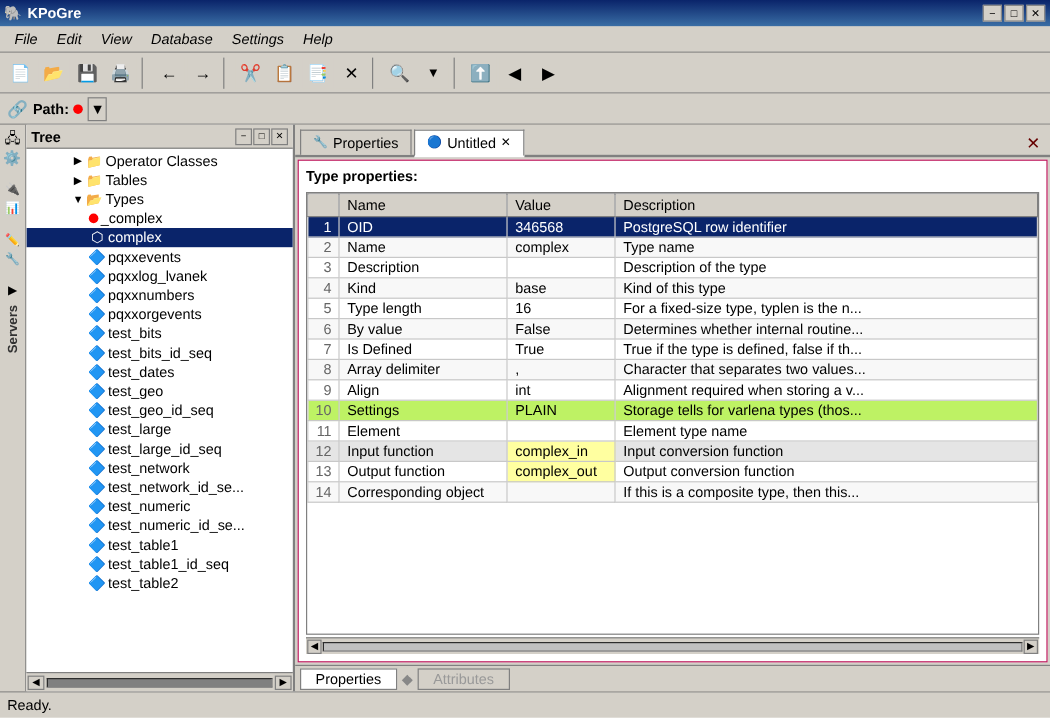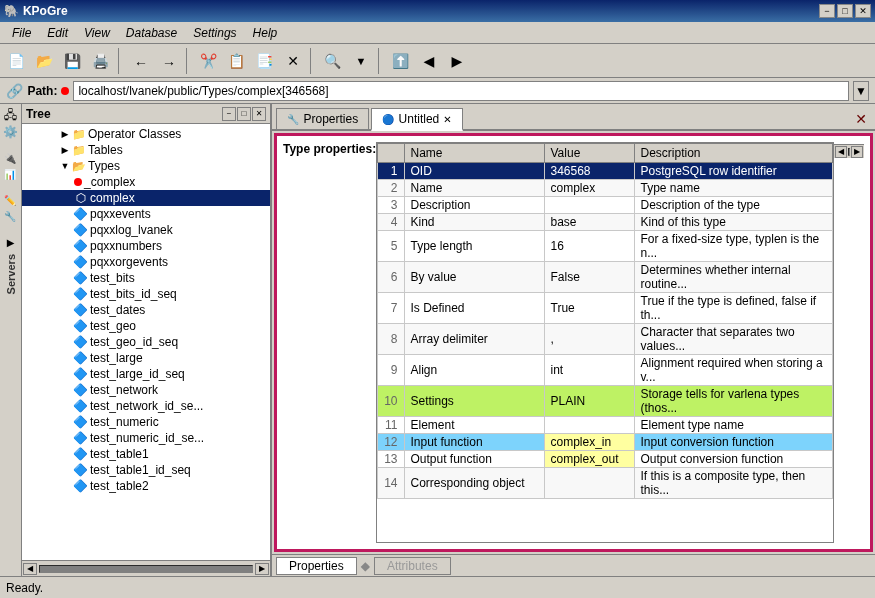--- a/index.html
+++ b/index.html
@@ -69,21 +69,21 @@
       display: flex; flex-direction: column; align-items: center; padding-top: 4px;
     }
     .servers-label {
       writing-mode: vertical-rl; transform: rotate(180deg);
       font-size: 11px; color: #333; margin-top: 4px; cursor: pointer;
       font-weight: bold;
     }
 
     
     .tree-panel {
-      width: 250px; background: white; border-right: 2px solid #808080;
+      width: 224px; background: white; border-right: 2px solid #808080;
       display: flex; flex-direction: column;
     }
     .tree-header {
       background: #d4d0c8; height: 20px; display: flex; align-items: center;
       justify-content: space-between; padding: 0 4px; border-bottom: 1px solid #808080;
     }
     .tree-header-title { font-weight: bold; }
     .tree-header-btns { display: flex; gap: 1px; }
     .tree-header-btn { width: 14px; height: 14px; background: #d4d0c8; border: 1px solid #808080; font-size: 8px; display: flex; align-items: center; justify-content: center; cursor: pointer; }
     .tree-content { flex: 1; overflow-y: auto; overflow-x: hidden; padding: 2px 0; }
@@ -110,21 +110,21 @@
     }
     .tab.active {
       background: white; border-bottom: 2px solid white; margin-bottom: -2px; z-index: 1;
     }
     .tab-close { font-size: 10px; cursor: pointer; }
     .tab-icon { font-size: 10px; }
     .close-x { font-size: 14px; cursor: pointer; color: #600; padding: 2px 4px; }
 
     .content-area {
       flex: 1; background: white; margin: 2px; padding: 6px;
-      border: 3px solid #be185d; display: flex; flex-direction: row;
+      border: 1px solid #be185d; display: flex; flex-direction: column;
     }
     .content-title { font-weight: bold; margin-bottom: 6px; }
 
     
     .props-table { width: 100%; border-collapse: collapse; font-size: 11px; }
     .props-table th {
       background: #d4d0c8; border: 1px solid #808080; padding: 2px 6px;
       text-align: left; font-weight: normal; position: sticky; top: 0;
     }
     .props-table td { border: 1px solid #c8c8c8; padding: 1px 6px; }
@@ -197,21 +197,20 @@
   <div class="tb-sep"></div>
   <div class="tb-btn">⬆️</div>
   <div class="tb-btn">◀</div>
   <div class="tb-btn">▶</div>
 </div>
 
 <div class="path-bar">
   <span style="font-size:14px;">🔗</span>
   <span class="path-label">Path:</span>
   <span class="path-dot"></span>
-  <input class="path-input" type="text" value="localhost/lvanek/public/Types/complex[346568]" style="">
   <div class="path-dropdown">▼</div>
 </div>
 
 <div class="main-area">
 
   <div class="servers-panel">
 
     <div class="left-icon" style="font-size:12px;">🖧</div>
     <div class="left-icon" style="font-size:12px;">⚙️</div>
     <div style="height:10px;"></div>
@@ -427,21 +426,21 @@
                 <td>Settings</td>
                 <td>PLAIN</td>
                 <td>Storage tells for varlena types (thos...</td>
               </tr>
               <tr style="background: rgb(255, 255, 255); color: black;">
                 <td class="row-num">11</td>
                 <td>Element</td>
                 <td></td>
                 <td>Element type name</td>
               </tr>
-              <tr style="background: #7dd3fc; color: black; margin-top: 11px;">
+              <tr style="background: #e5e5e5; color: black; margin-top: 11px;">
                 <td class="row-num">12</td>
                 <td>Input function</td>
                 <td style="background: rgb(255, 255, 160); color: black;">complex_in</td>
                 <td>Input conversion function</td>
               </tr>
               <tr style="background: rgb(255, 255, 255); color: black;">
                 <td class="row-num">13</td>
                 <td>Output function</td>
                 <td style="background: rgb(255, 255, 160); color: black;">complex_out</td>
                 <td>Output conversion function</td>

